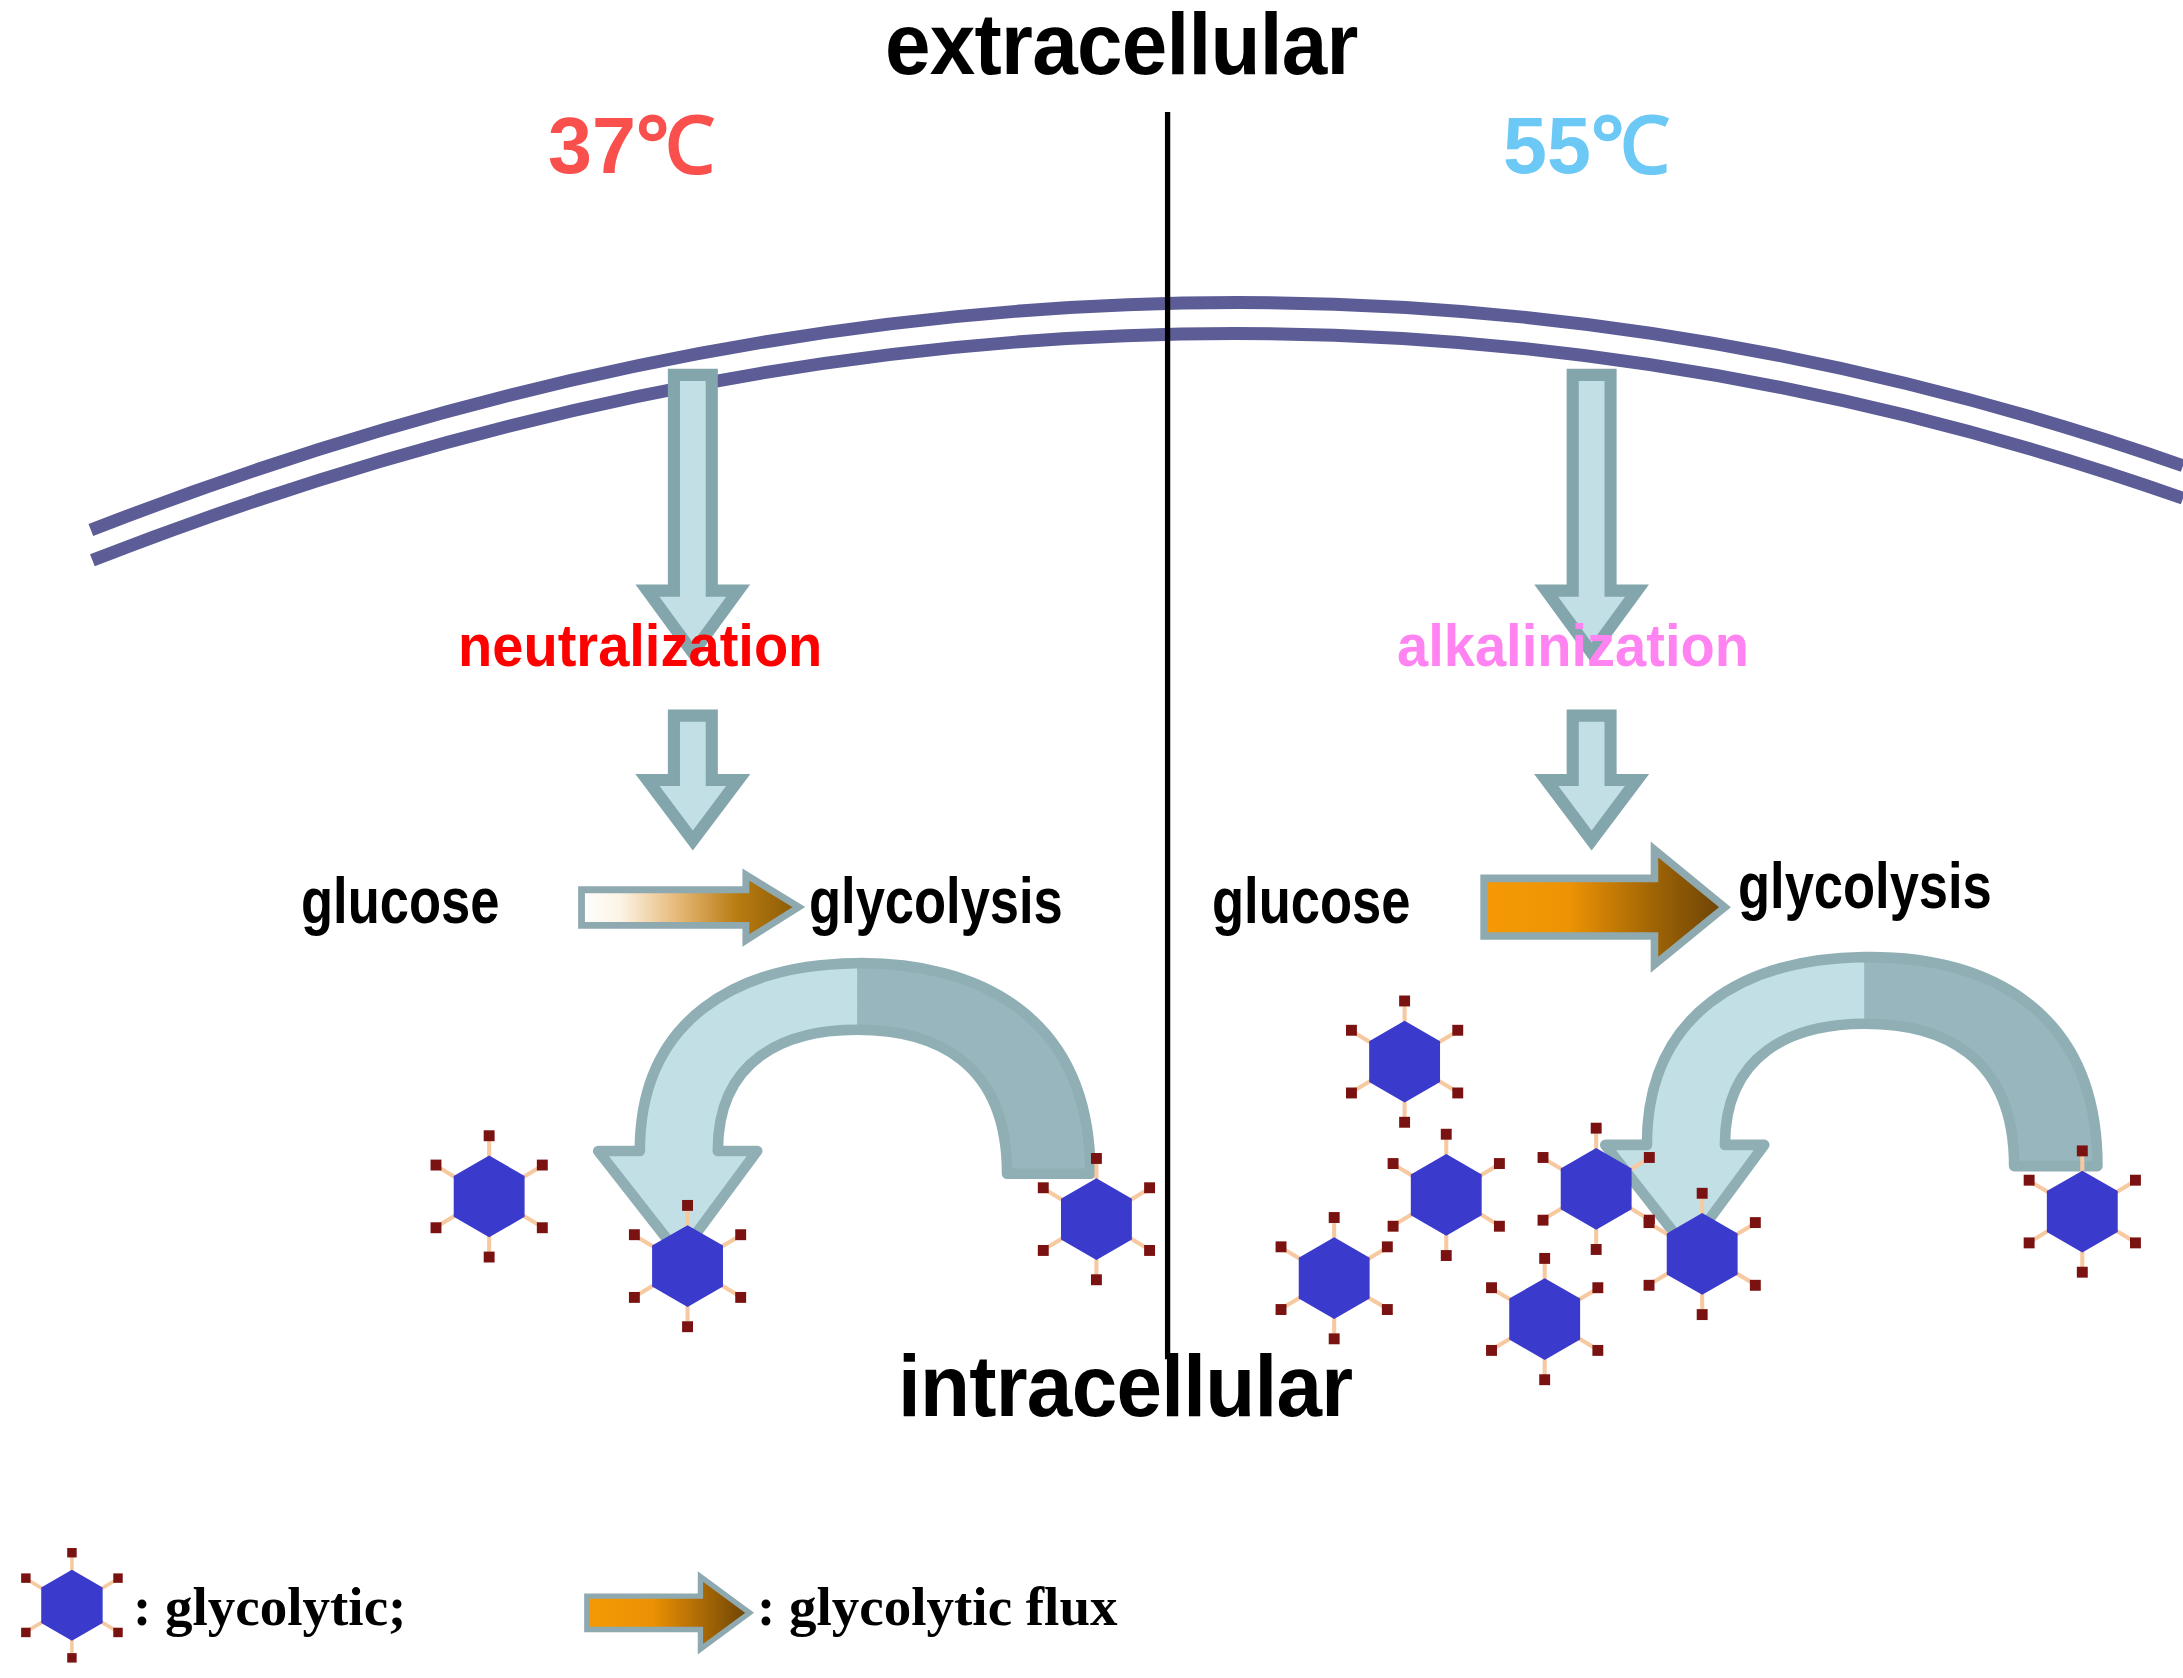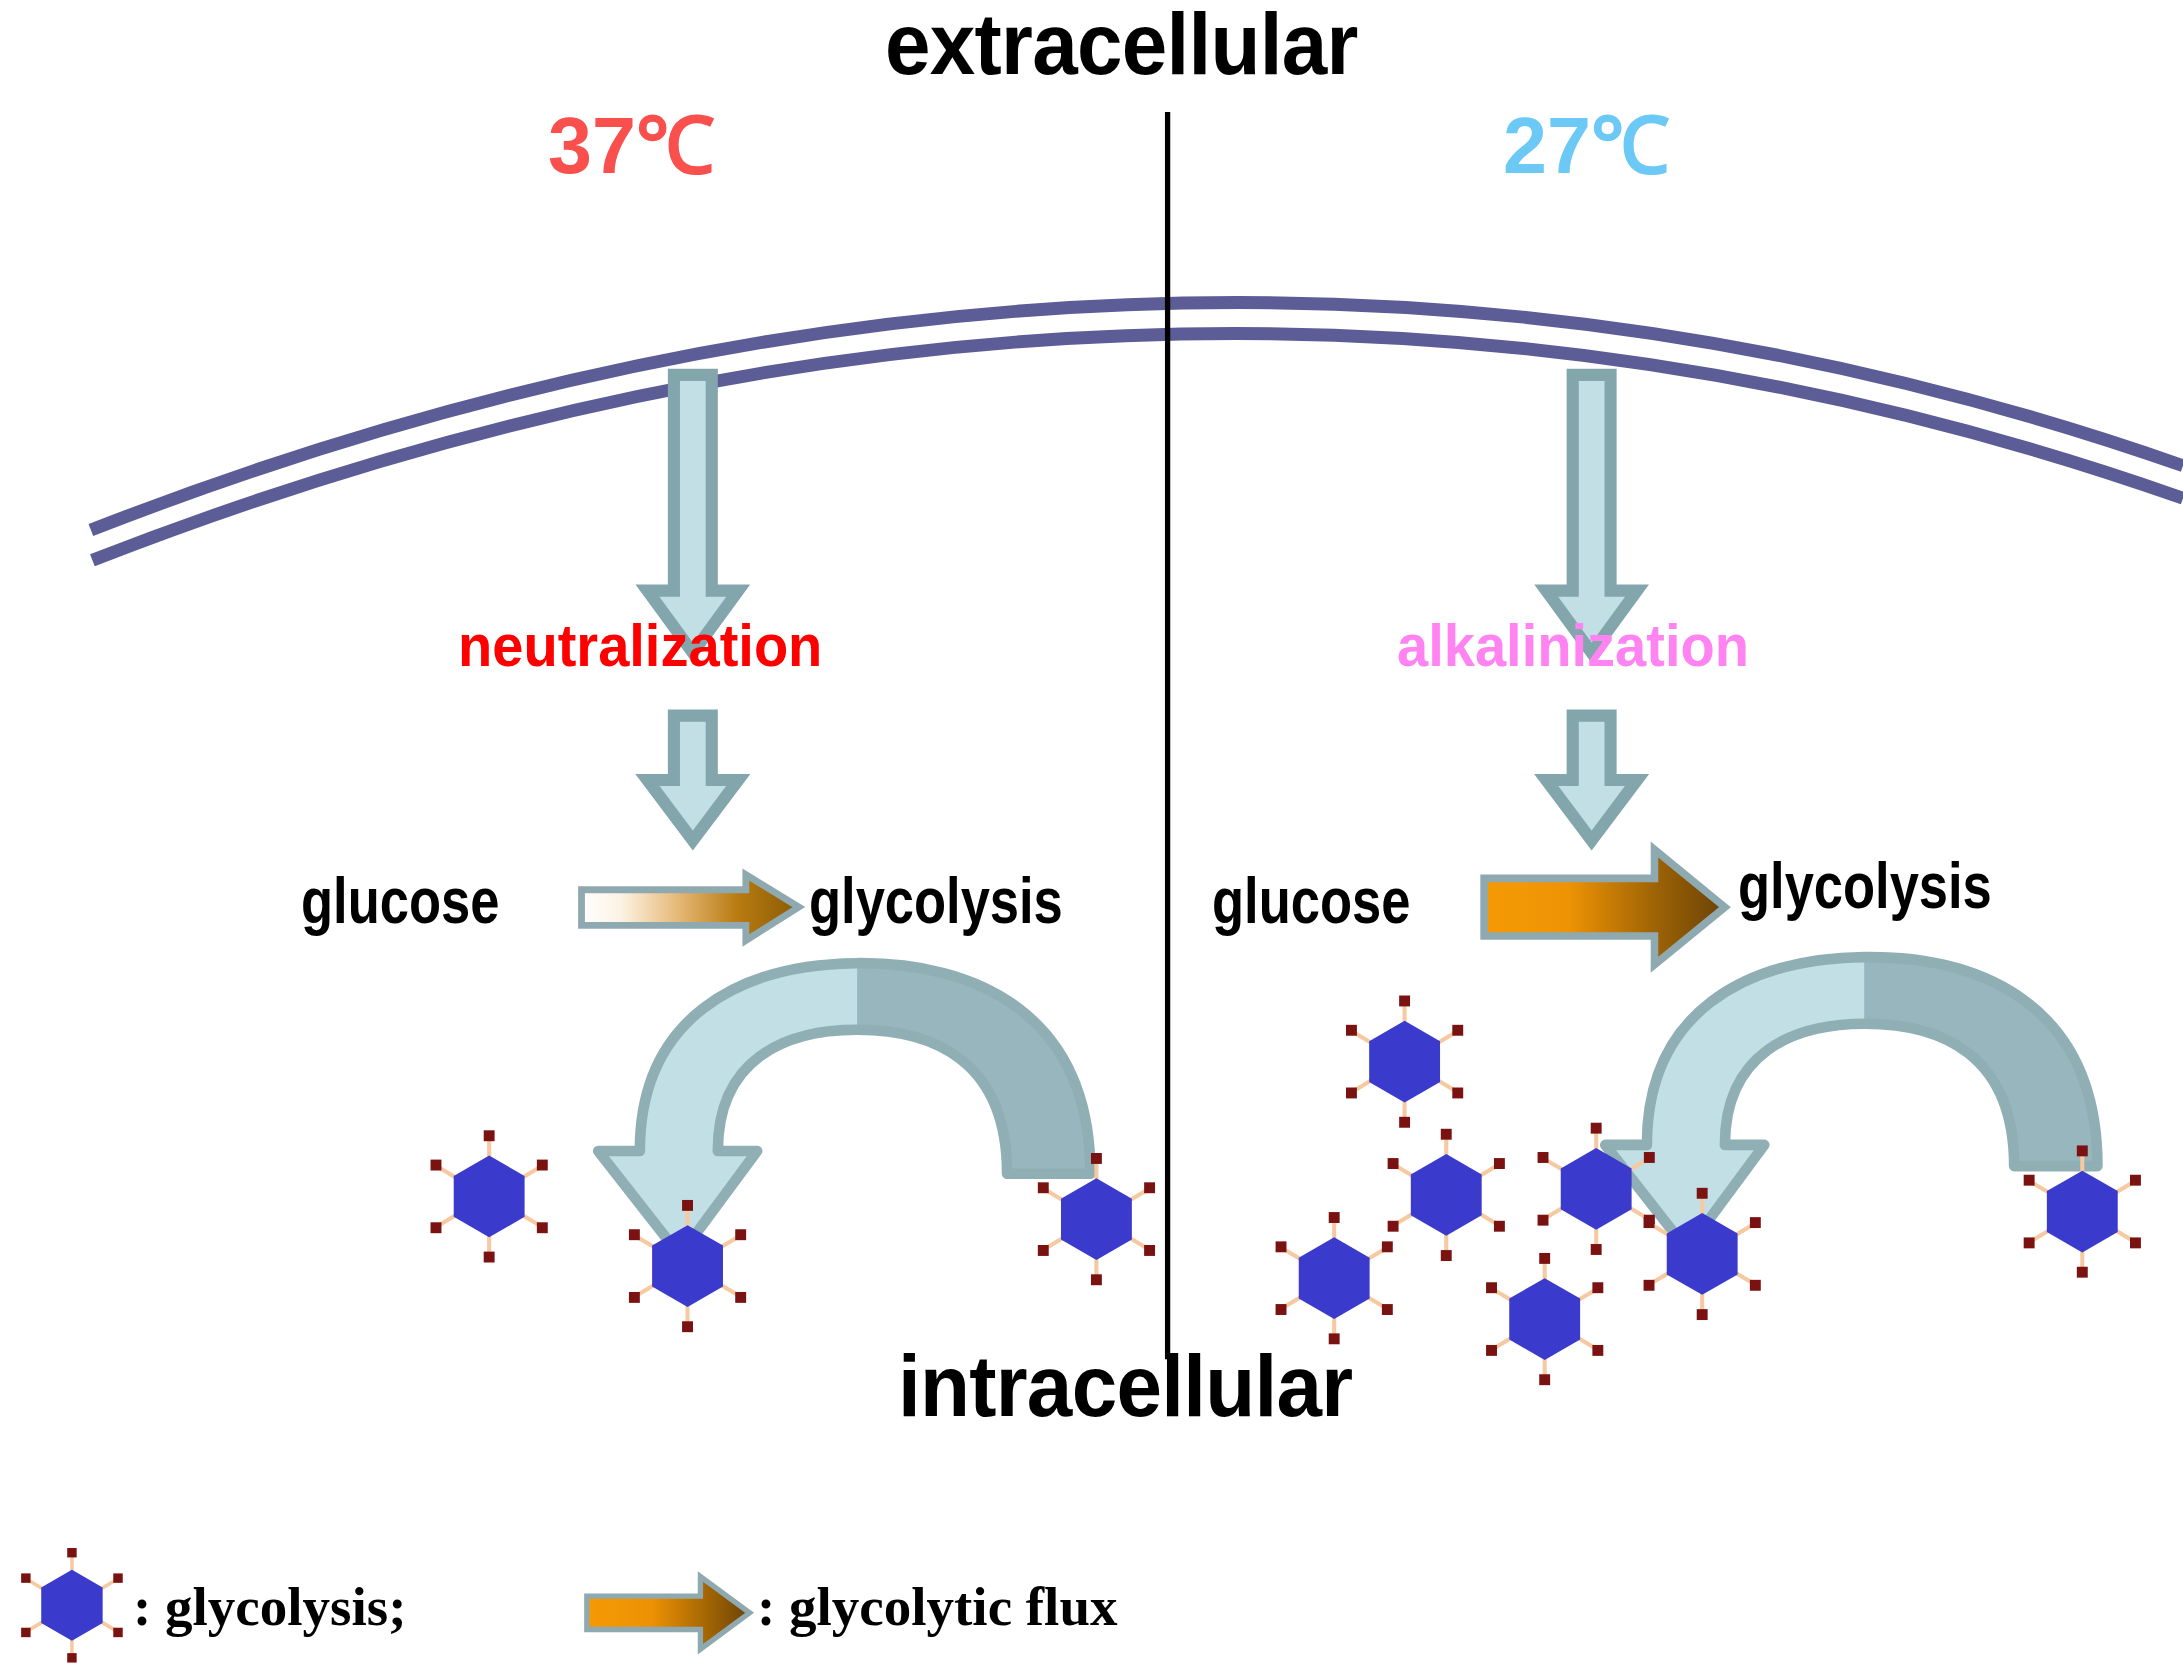--- a/index.html
+++ b/index.html
@@ -200,32 +200,32 @@
       <polygon points="775,2108 925,2108 925,2082 990,2130 925,2178 925,2152 775,2152" fill="url(#gradFluxLegend)" stroke="#8FA9B0" stroke-width="7" stroke-linejoin="miter"></polygon>
     </g>
   </svg>
 
   <div class="lbl" id="title-extracellular">extracellular</div>
 
   <div class="lbl" id="title-intracellular">intracellular</div>
 
   <div class="lbl" id="temp-left">37℃</div>
 
-  <div class="lbl" id="temp-right">27℃</div>
+  <div class="lbl" id="temp-right">55℃</div>
 
   <div class="lbl" id="label-neutralization">neutralization</div>
 
   <div class="lbl" id="label-alkalinization">alkalinization</div>
 
   <div class="lbl mol" id="glucose-left">glucose</div>
 
   <div class="lbl mol" id="glycolysis-left">glycolysis</div>
 
   <div class="lbl mol" id="glucose-right">glucose</div>
 
   <div class="lbl mol" id="glycolysis-right">glycolysis</div>
 
-  <div class="legend-text" id="legend-virus-text">: glycolysis;</div>
+  <div class="legend-text" id="legend-virus-text">: glycolytic;</div>
 
   <div class="legend-text" id="legend-flux-text">: glycolytic flux</div>
 
 </div>
 
 
 </body></html>

